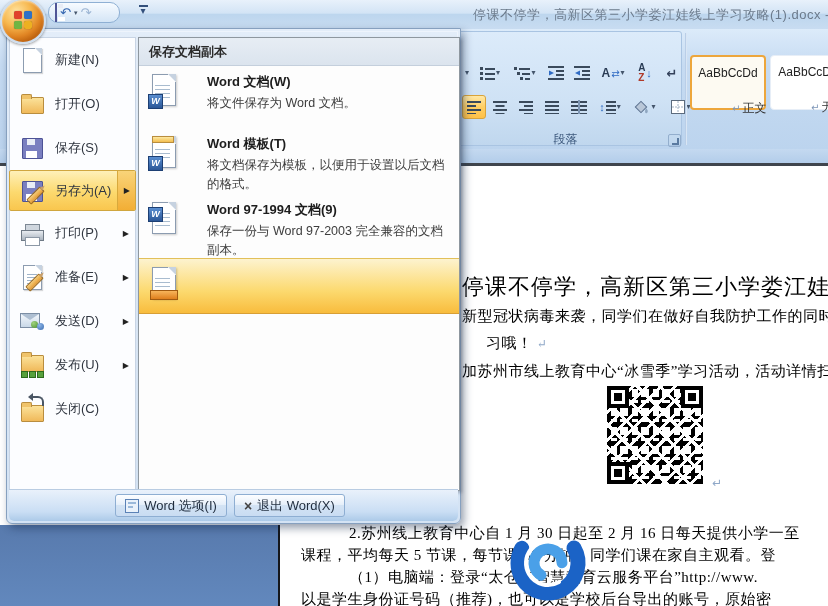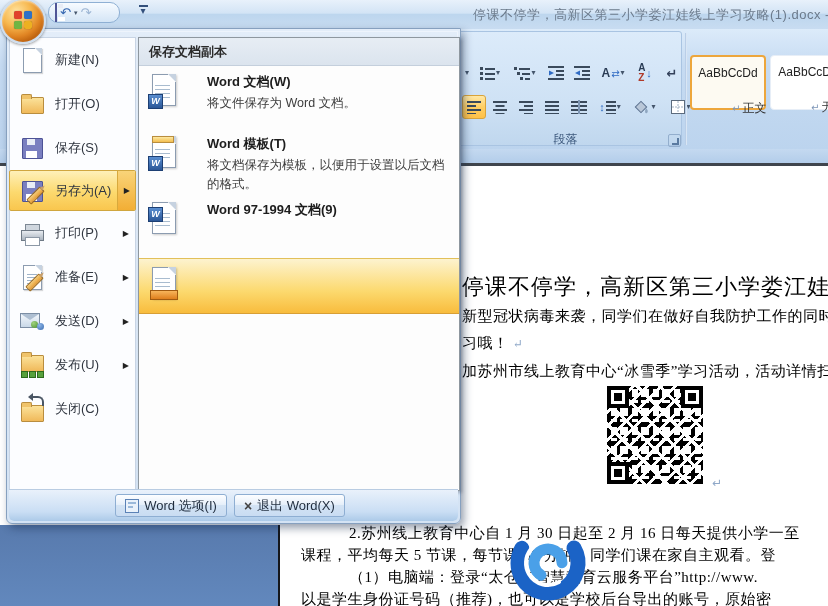--- a/index.html
+++ b/index.html
@@ -350,21 +350,21 @@
     <span class="sample nw">AaBbCcDd</span>
     <span class="sname nw"><span class="pm">↵</span><span>无间隔</span></span>
   </div>
 
   <div class="abs ribbon-strip"></div>
   <div class="abs ribbon-dark"></div>
 
   <div class="abs docarea">
     <div class="abs doc-serif heading nw">停课不停学，高新区第三小学娄江娃线上学</div>
     <div class="abs doc-serif bl nw" style="left:462px;top:141px;">新型冠状病毒来袭，同学们在做好自我防护工作的同时，可以</div>
-    <div class="abs doc-serif bl nw" style="left:462px;top:168px;"><span>习哦！</span> <span class="pmark">↵</span></div>
+    <div class="abs doc-serif bl nw" style="left:462px;top:168px;padding-left:24px;"><span>习哦！</span> <span class="pmark">↵</span></div>
     <div class="abs doc-serif bl nw" style="left:462px;top:196px;">加苏州市线上教育中心“冰雪季”学习活动，活动详情扫描二</div>
 
     <div class="abs qr">
       <div class="qr-noise"></div>
       <div class="fp fp-tl"></div>
       <div class="fp fp-tr"></div>
       <div class="fp fp-bl"></div>
     </div>
     <div class="abs pmark" style="left:712px;top:310px;">↵</div>
 
@@ -494,20 +494,21 @@
       </div>
 
       <div class="sub-item" style="height:64px">
         <span class="sic">
             <span class="pg"></span>
             <span class="ln"></span>
             <span class="wbadge">W</span>
           </span>
         <span class="txt">
           <div class="sub-title">Word 97-1994 文档(9)</div>
+          <div class="sub-desc">保存一份与 Word 97-2003 完全兼容的文档副本。</div>
         </span>
       </div>
 
       <div class="sub-item hl" style="height:56px">
         <span class="sic">
             <span class="pg"></span>
             <span class="ln"></span>
             <span class="oband"></span>
           </span>
       </div>

